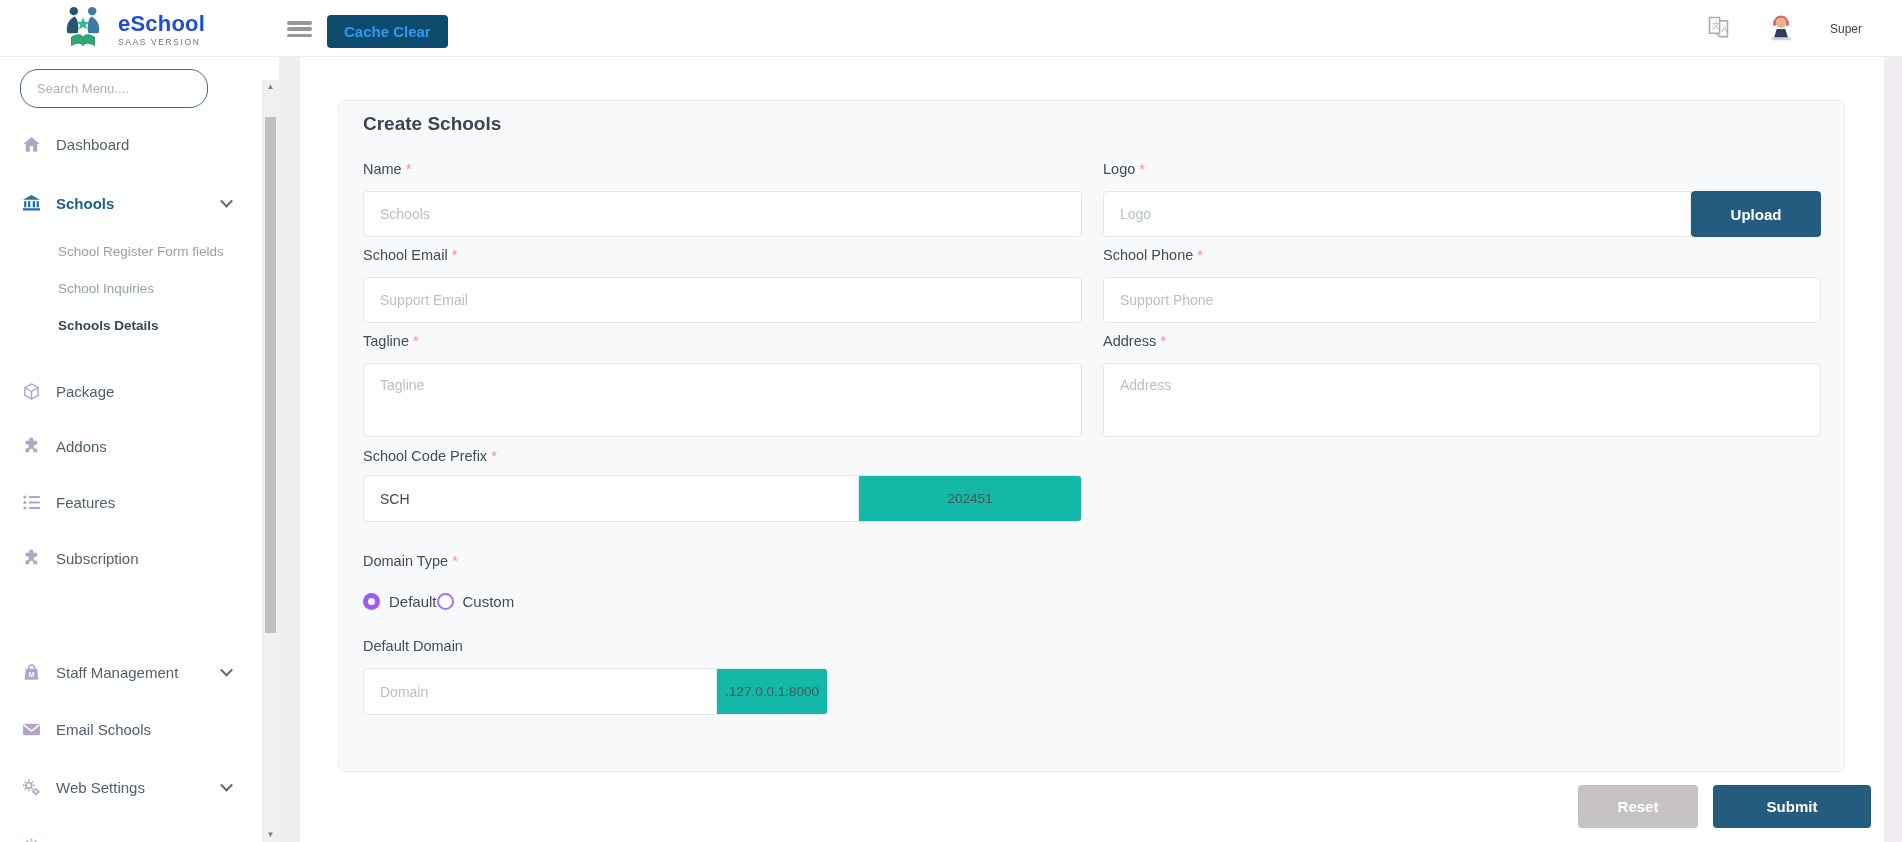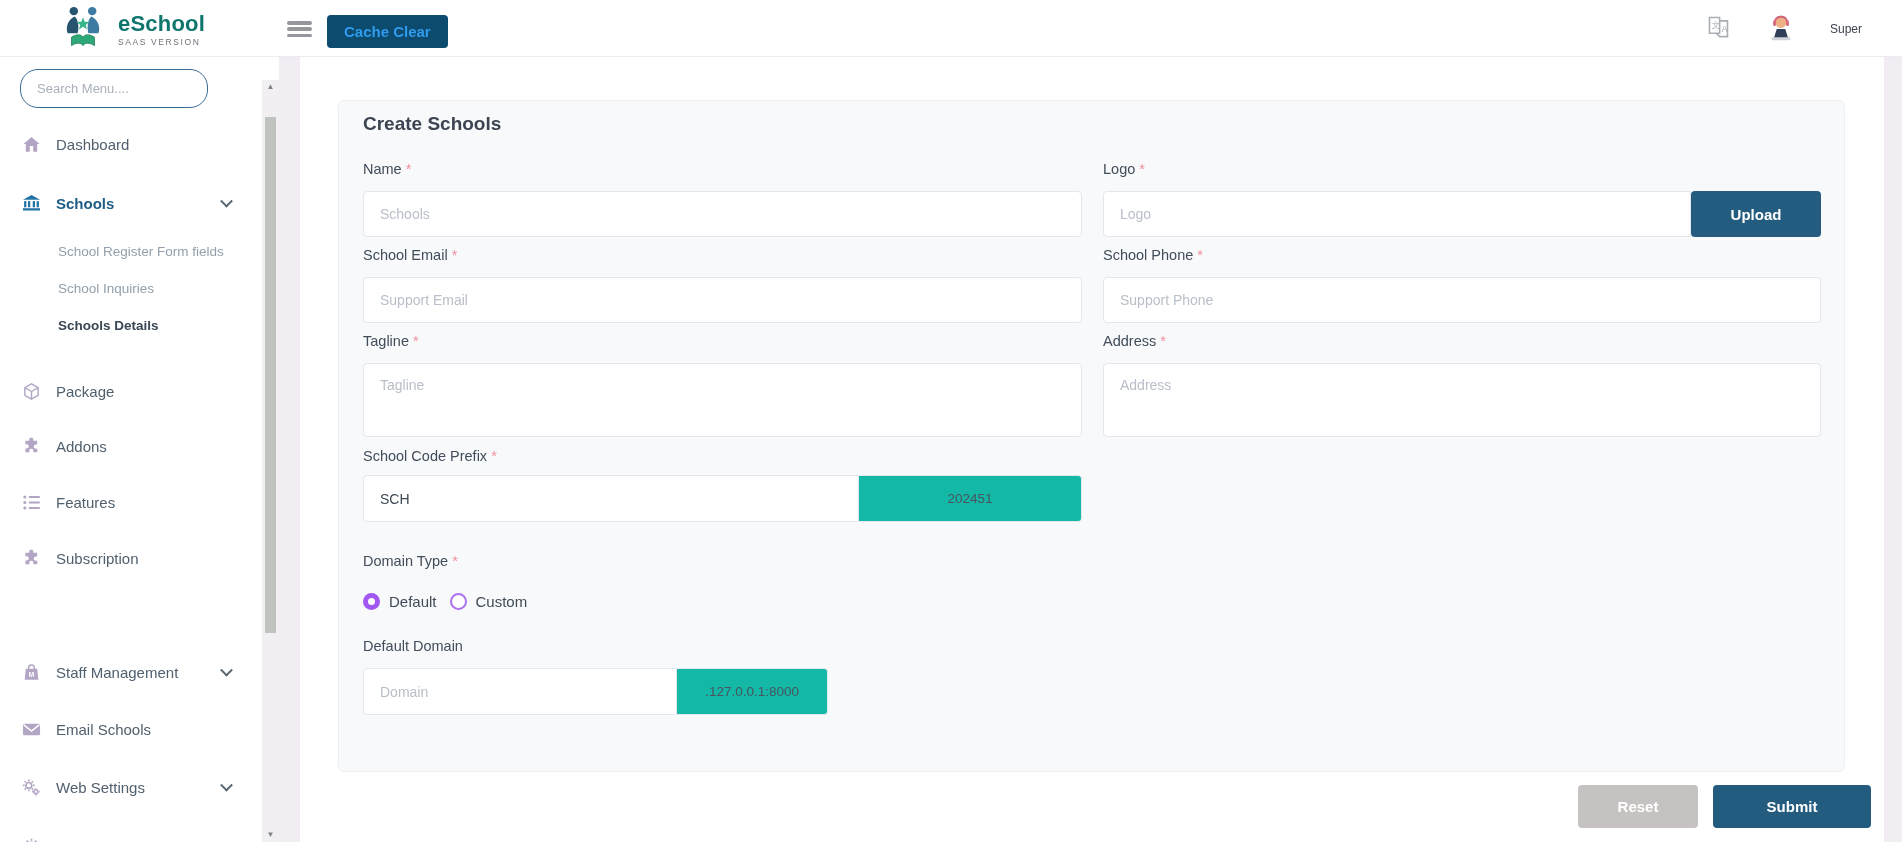--- a/index.html
+++ b/index.html
@@ -4,21 +4,21 @@
 <style>
   * { box-sizing: border-box; margin: 0; padding: 0; }
   html,body { width:1902px; height:842px; overflow:hidden;
     font-family:"Liberation Sans","DejaVu Sans",sans-serif; background:#fff; }
 
   
   .topbar { position:absolute; left:0; top:0; width:1902px; height:57px;
     background:#fff; border-bottom:1px solid #ecebf2; z-index:5; }
   .brand { position:absolute; left:58px; top:5px; display:flex; align-items:center; gap:10px; }
   .brand-text { display:flex; flex-direction:column; line-height:1; }
-  .brand-name { font-size:22px; font-weight:bold; color:#0f766e; letter-spacing:.2px; }
+  .brand-name { font-size:22px; font-weight:bold; color:#1d4ed8; letter-spacing:.2px; }
   .brand-tag { font-size:8.5px; color:#6d7279; letter-spacing:1.6px; margin-top:3px; }
   .hamburger { position:absolute; left:287px; top:21px; width:25px; height:16px;
     display:flex; flex-direction:column; justify-content:space-between; cursor:pointer; }
   .hamburger span { display:block; height:3.5px; background:#95979c; border-radius:2px; }
   .cache-clear { position:absolute; left:327px; top:15px; height:33px; padding:0 17px;
     background:#0c4a6e; color:#2f9ced; font-weight:bold; font-size:15px;
     border:none; border-radius:4px; display:flex; align-items:center; }
   .top-right { position:absolute; right:40px; top:0; height:57px; display:flex;
     align-items:center; gap:34px; }
   .user-name { font-size:12px; color:#3a434e; }
@@ -75,21 +75,21 @@
   .finput::placeholder, .ftext::placeholder { color:#b8bfc9; }
   .grp { display:flex; width:100%; }
   .grp .finput { border-radius:4px 0 0 4px; }
   .suffix { height:47px; background:#14b8a6; border:1px solid #e4e7ec; border-left:none;
     border-radius:0 4px 4px 0; display:flex; align-items:center; justify-content:center;
     font-size:13.5px; color:#49545f; }
   .logo-row { display:flex; width:100%; }
   .logo-row .finput { flex:1; border-radius:4px 0 0 4px; }
   .upload-btn { width:130px; height:46px; background:#235c7f; color:#fff; border:none;
     border-radius:4px; font-size:15px; font-weight:bold; cursor:pointer; }
-  .radio-row { display:flex; align-items:center; gap:13px; margin-top:22px; }
+  .radio-row { display:flex; align-items:center; margin-top:22px; }
   .radio-opt { display:flex; align-items:center; gap:9px; cursor:pointer; }
   .radio { width:17px; height:17px; border-radius:50%; position:relative; }
   .radio.checked { background:#a158f1; }
   .radio.checked::after { content:""; position:absolute; left:5px; top:5px; width:7px;
     height:7px; background:#fff; border-radius:50%; }
   .radio.unchecked { background:#fff; border:2px solid #ab74ee; }
   .radio-label { font-size:15px; color:#3f4b57; }
   .btn-row { position:absolute; top:728px; left:0; width:1545px; height:43px; }
   .reset-btn { position:absolute; left:1278px; width:120px; height:43px; background:#c7c2c2;
     border:none; border-radius:4px; color:#fff; font-size:15px; font-weight:bold; cursor:pointer; }
@@ -346,21 +346,21 @@
         </span>
       </div>
     </div>
 
     <div class="field" style="left:24px; top:537px; width:719px">
       <div class="flabel">
         <span>Default Domain</span>
       </div>
       <div class="grp" style="width:465px">
         <input class="finput" style="width: 365px; height: 47px;" placeholder="Domain">
-        <div class="suffix" style="padding:0 28px">.127.0.0.1:8000</div>
+        <div class="suffix" style="padding:0 8px">.127.0.0.1:8000</div>
       </div>
     </div>
   </div>
 
   <div class="btn-row">
     <button class="reset-btn">Reset</button>
     <button class="submit-btn">Submit</button>
   </div>
 </div>
 

